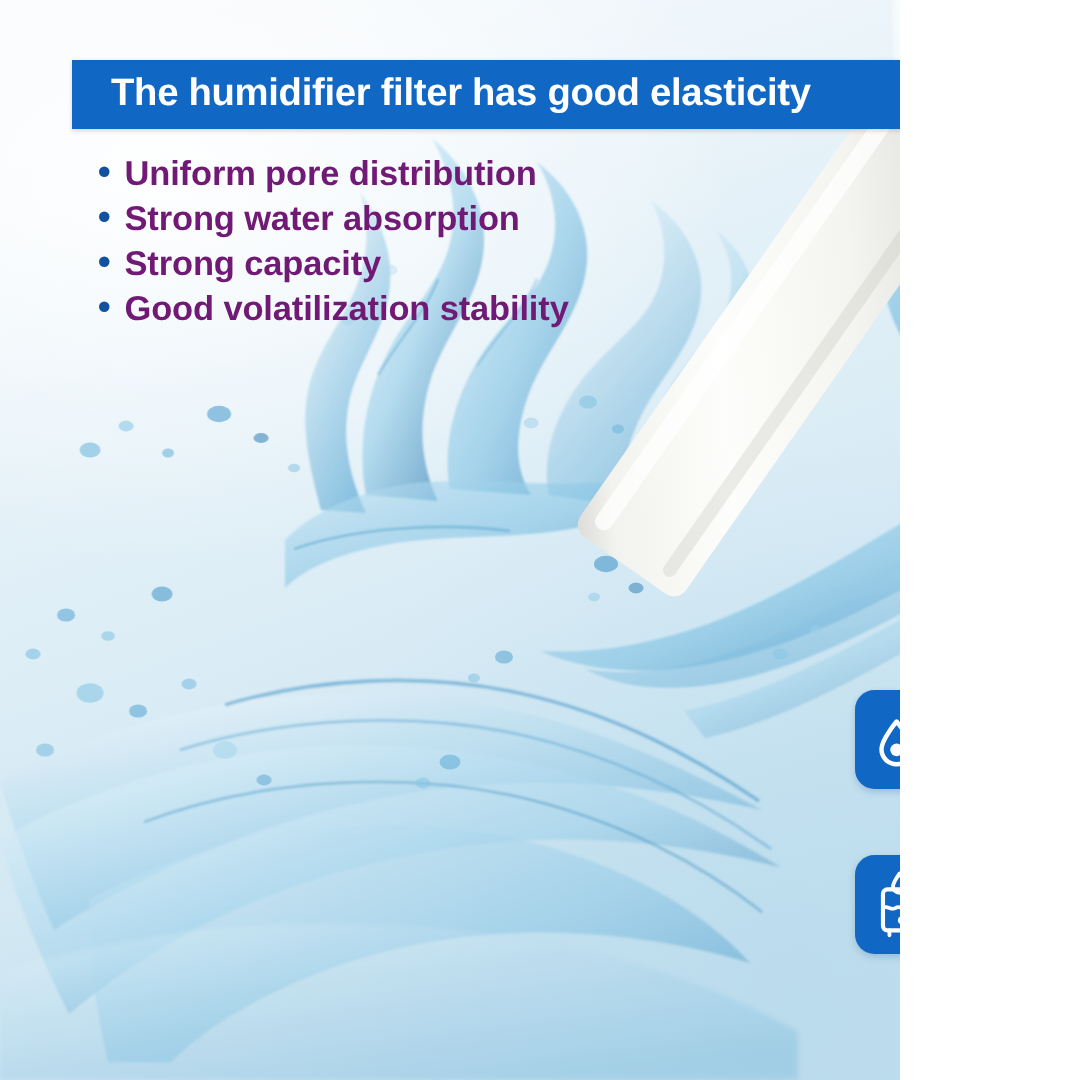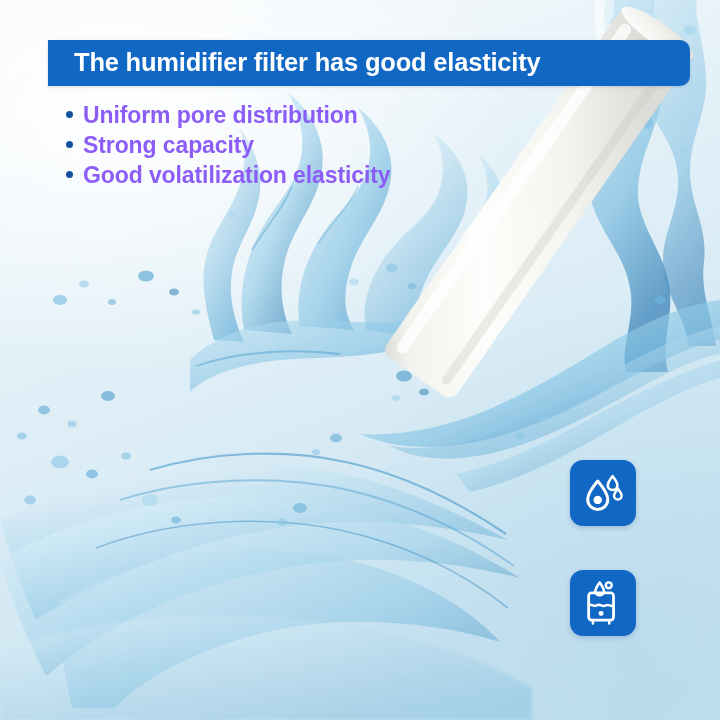--- a/index.html
+++ b/index.html
@@ -2,21 +2,21 @@
 <html><head>
 <meta charset="utf-8">
 <style>
   html, body {
     margin: 0;
     padding: 0;
     background: #ffffff;
   }
   #stage {
     position: relative;
-    width: 720px;
+    width: 600px;
     height: 720px;
     overflow: hidden;
     font-family: "Liberation Sans", sans-serif;
     background: #eaf4fa;
   }
 
   
   .bg-base {
     position: absolute;
     inset: 0;
@@ -83,21 +83,21 @@
     position: absolute;
     left: 66px;
     top: 100px;
     margin: 0;
     padding: 0;
     list-style: none;
   }
   .feature-item {
     display: flex;
     align-items: baseline;
-    color: #8b5cf6;
+    color: #701a75;
     font-size: 23px;
     font-weight: bold;
     line-height: 30px;
     letter-spacing: -0.1px;
     white-space: nowrap;
   }
   .bullet-dot {
     width: 7px;
     height: 7px;
     border-radius: 50%;
@@ -305,25 +305,29 @@
     <div class="banner-title">The humidifier filter has good elasticity</div>
   </div>
 
   <ul class="features">
     <li class="feature-item">
       <span class="bullet-dot"></span>
       <span>Uniform pore distribution</span>
     </li>
     <li class="feature-item">
       <span class="bullet-dot"></span>
+      <span>Strong water absorption</span>
+    </li>
+    <li class="feature-item">
+      <span class="bullet-dot"></span>
       <span>Strong capacity</span>
     </li>
     <li class="feature-item">
       <span class="bullet-dot"></span>
-      <span>Good volatilization elasticity</span>
+      <span>Good volatilization stability</span>
     </li>
   </ul>
 
   <div class="badge badge-water">
     <span>
       <svg width="46" height="46" viewBox="0 0 48 48" xmlns="http://www.w3.org/2000/svg">
 
         <path d="M18.5 11.5 C18.5 11.5 8 24 8 30.6 C8 36.6 12.7 41.2 18.5 41.2
                  C24.3 41.2 29 36.6 29 30.6 C29 24 18.5 11.5 18.5 11.5 Z" fill="none" stroke="#ffffff" stroke-width="3.1" stroke-linejoin="round"></path>
         <circle cx="18.5" cy="31.2" r="4.4" fill="#ffffff"></circle>

